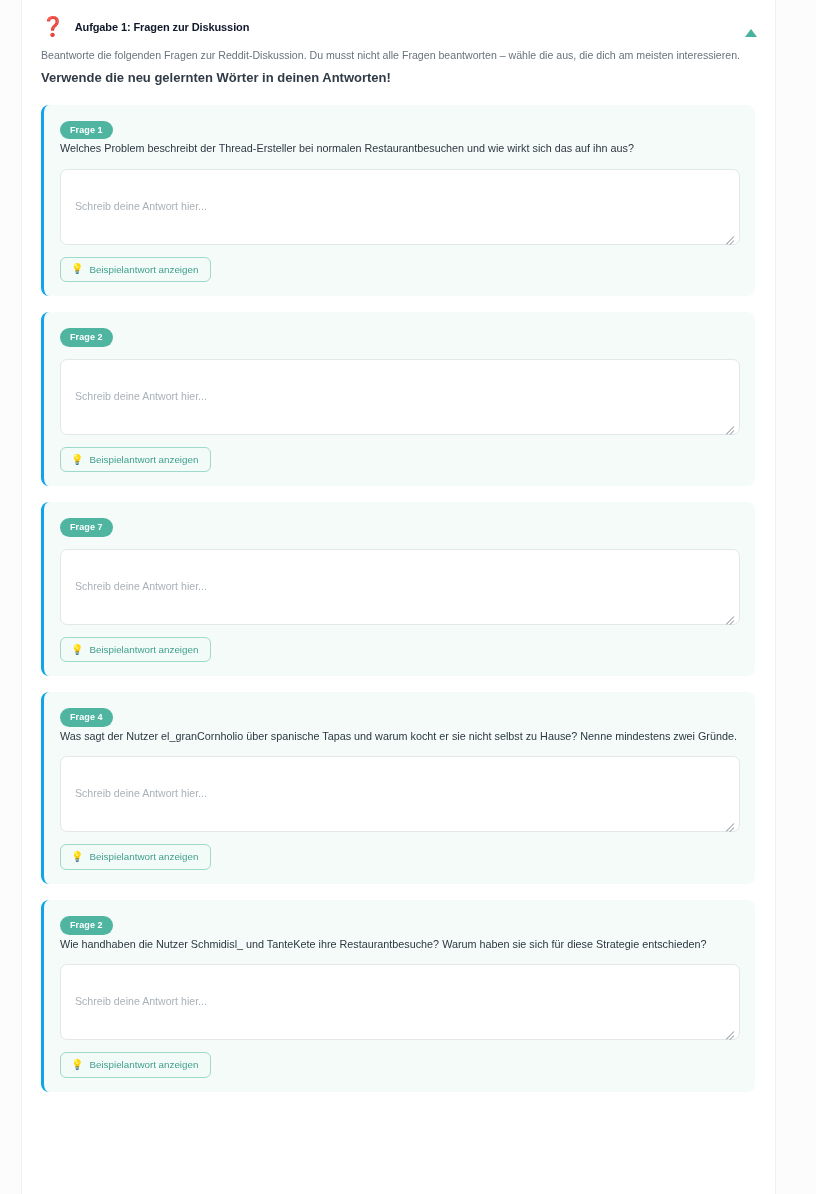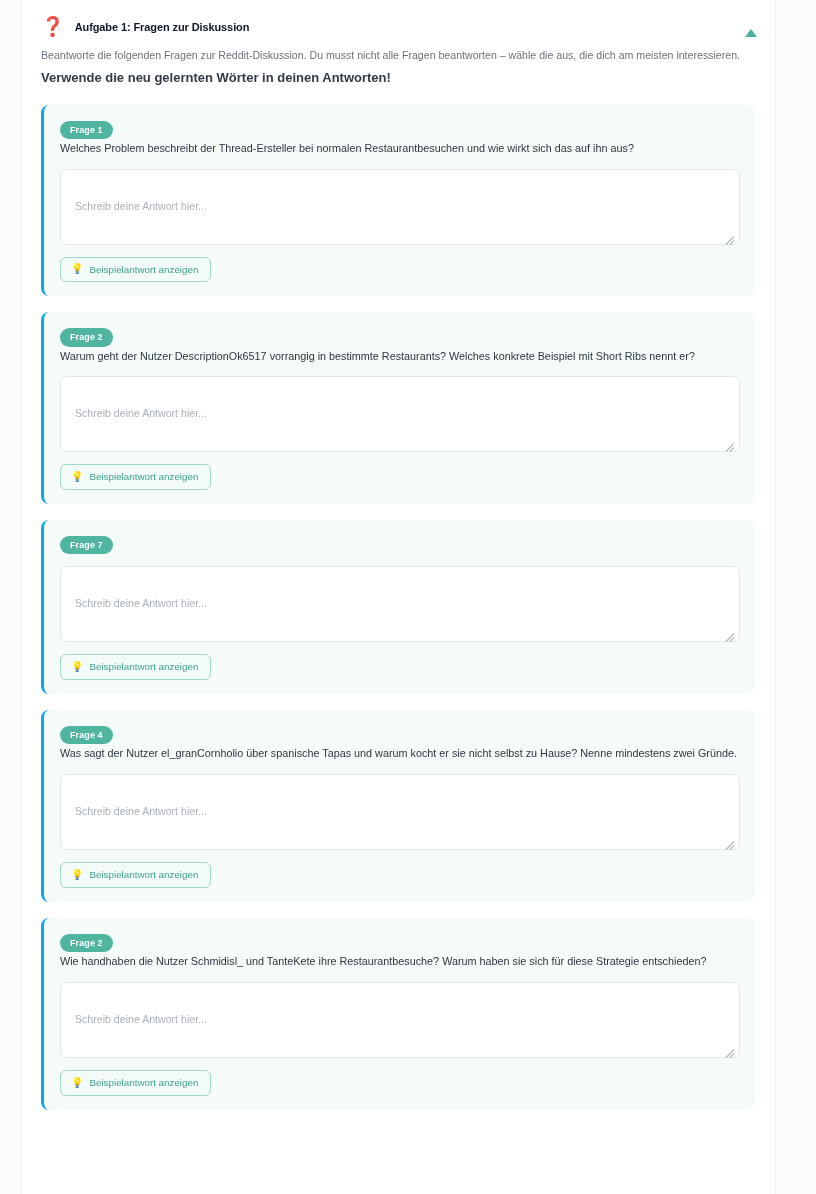--- a/index.html
+++ b/index.html
@@ -217,21 +217,21 @@
         <div class="q-card"><div class="q-badge">Frage 1</div><div class="q-text">Welches Problem beschreibt der Thread-Ersteller bei normalen Restaurantbesuchen und wie wirkt sich das auf ihn aus?</div><div class="answer-wrap">
             <textarea class="q-answer" placeholder="Schreib deine Antwort hier..." style=""></textarea>
             <span class="resize-grip">
               <i class="l1"></i>
               <i class="l2"></i>
             </span>
           </div><button class="example-btn">
             <span class="bulb">💡</span>
             <span>Beispielantwort anzeigen</span>
           </button></div>
-        <div class="q-card"><div class="q-badge">Frage 2</div><div class="q-text">Warum geht der Nutzer DescriptionOk6517 vorrangig in bestimmte Restaurants? Welches konkrete Beispiel mit Short Ribs nennt er?</div><div class="answer-wrap">
+        <div class="q-card"><div class="q-badge">Frage 2</div><div class="answer-wrap">
             <textarea class="q-answer" placeholder="Schreib deine Antwort hier..." style=""></textarea>
             <span class="resize-grip">
               <i class="l1"></i>
               <i class="l2"></i>
             </span>
           </div><button class="example-btn">
             <span class="bulb">💡</span>
             <span>Beispielantwort anzeigen</span>
           </button></div>
         <div class="q-card"><div class="q-badge">Frage 7</div><div class="answer-wrap">

